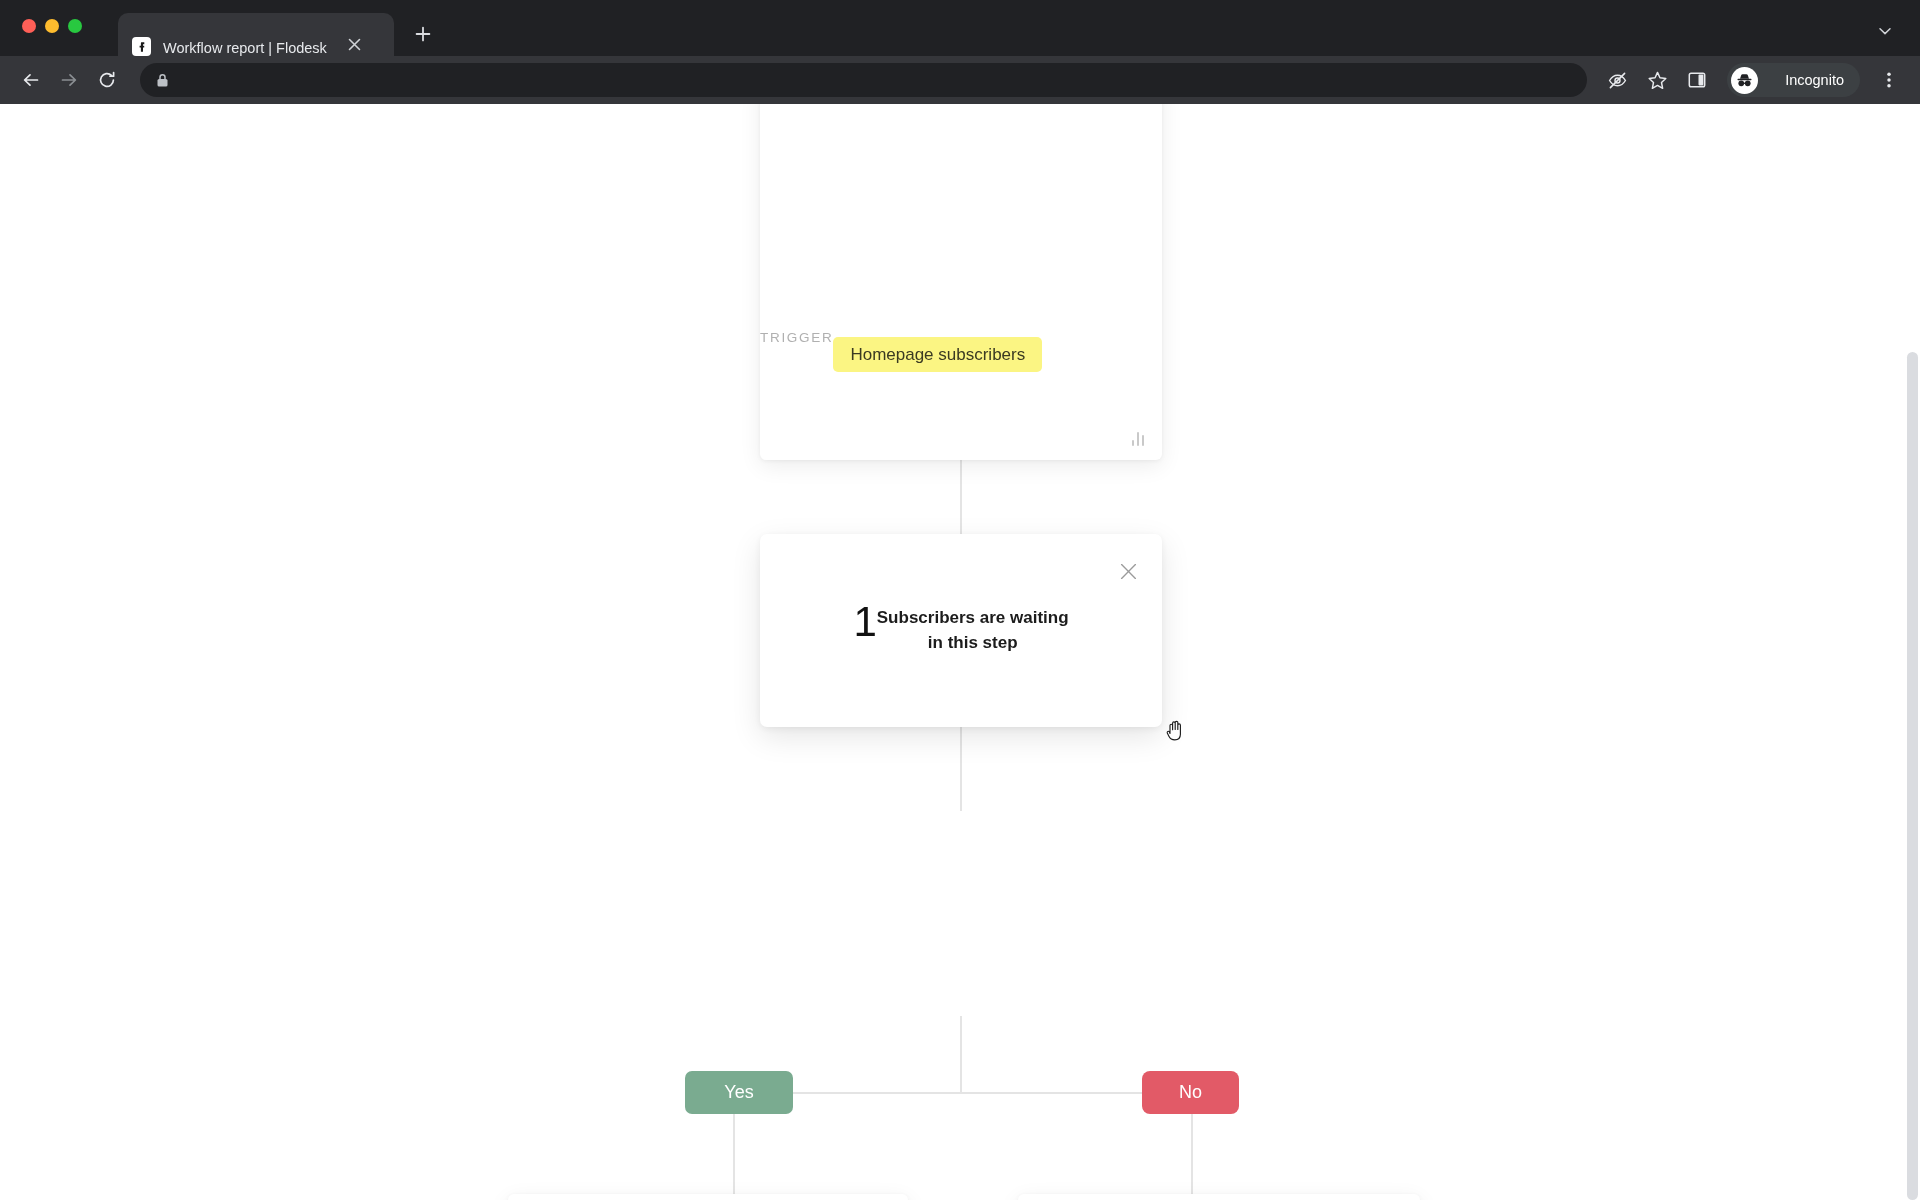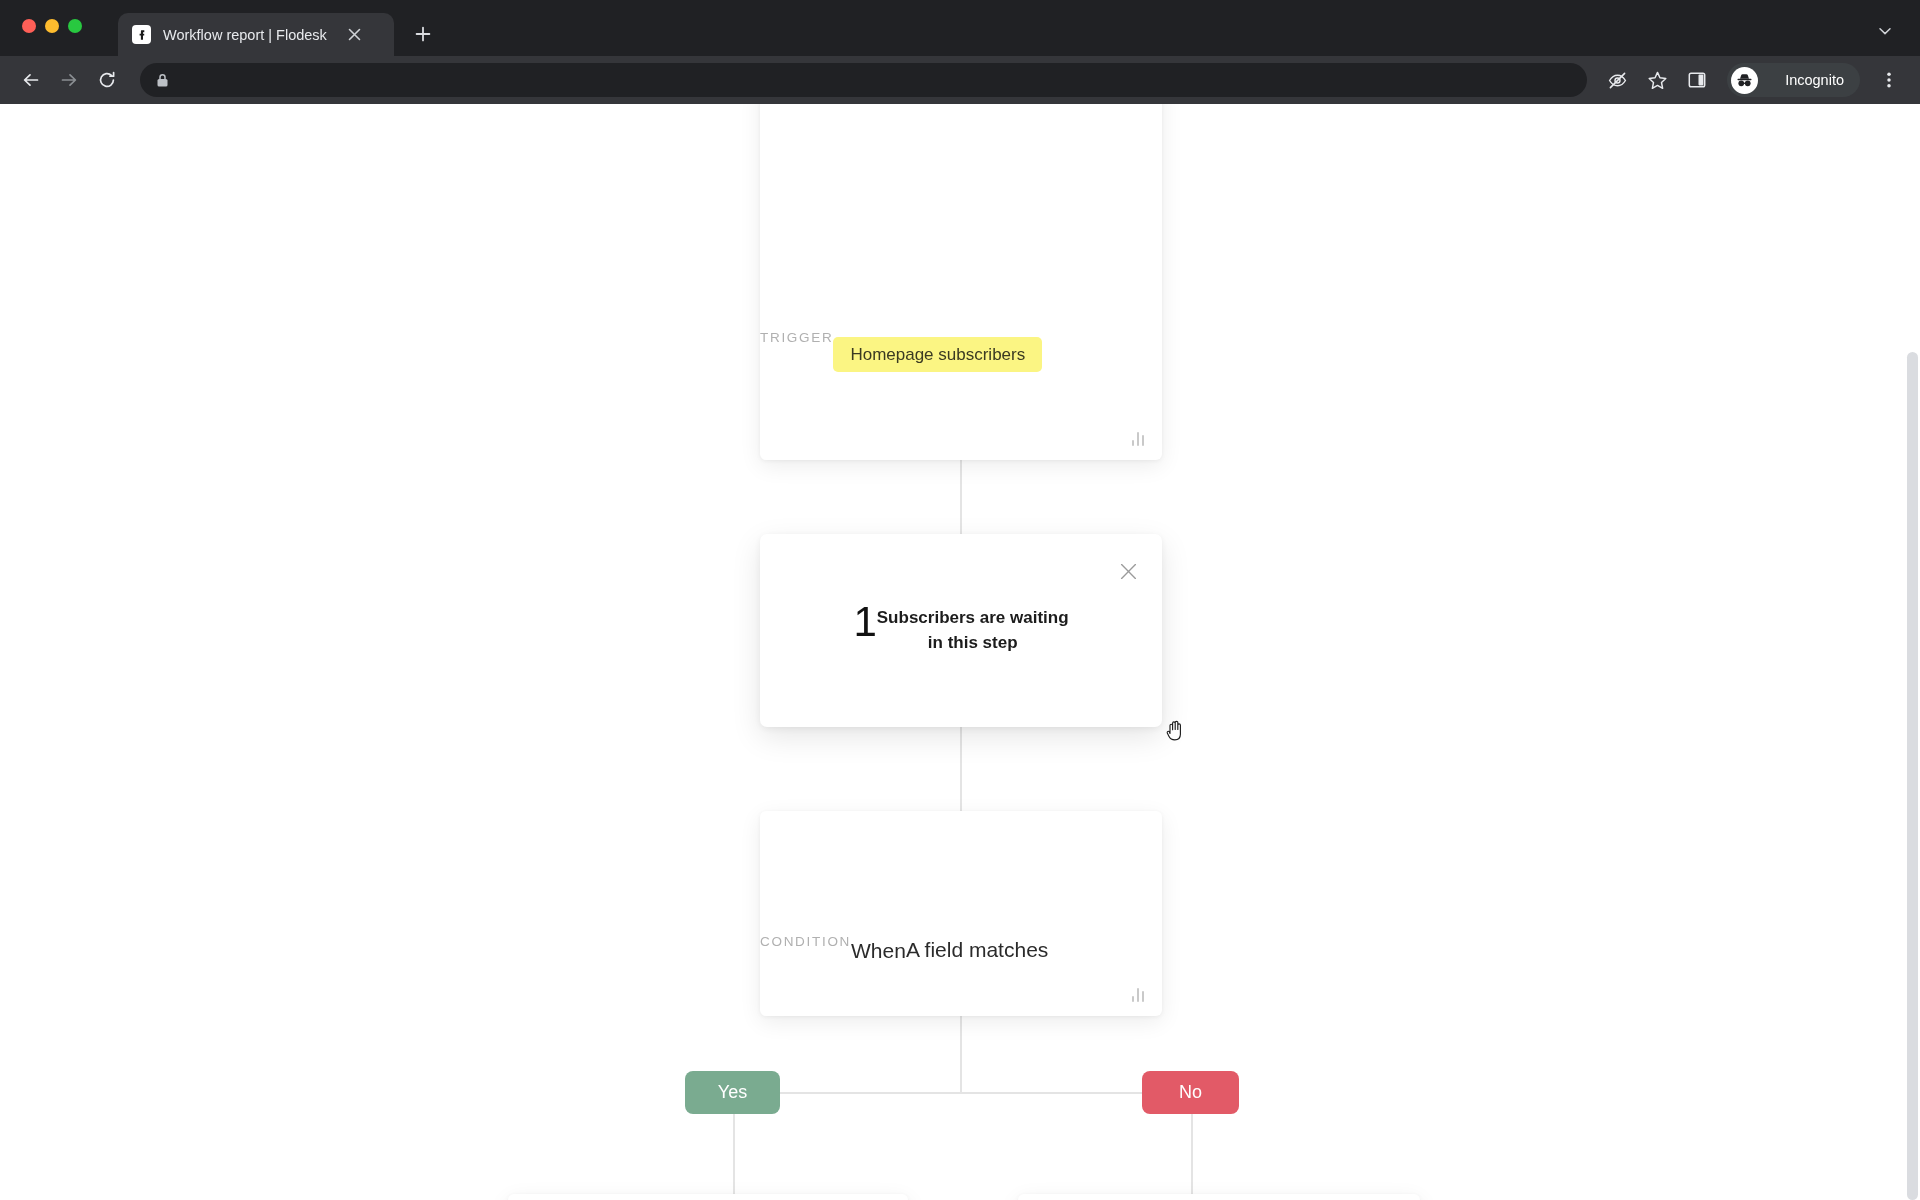--- a/index.html
+++ b/index.html
@@ -33,21 +33,21 @@
   .tl.yellow { background: #febc2e; }
   .tl.green { background: #28c840; }
 
   .tab-strip { display: flex; align-items: flex-end; margin-left: 100px; height: 56px; }
   .tab {
     background: #35363a;
     height: 43px;
     min-width: 276px;
     border-radius: 10px 10px 0 0;
     display: flex;
-    align-items: center;
+    align-items: flex-end;
     padding: 0 28px 0 14px;
     position: relative;
   }
   .tab-favicon {
     width: 19px; height: 19px;
     border-radius: 4px;
     background: #ffffff;
     display: flex; align-items: center; justify-content: center;
     flex: 0 0 auto;
     margin-right: 12px;
@@ -255,21 +255,21 @@
 
   
   .pill {
     position: absolute;
     height: 43px;
     border-radius: 8px;
     display: flex; align-items: center; justify-content: center;
     color: #ffffff;
     font-size: 18px;
   }
-  #pill-yes { left: 685px; top: 967px; width: 95px; background: #7aab90; }
+  #pill-yes { left: 685px; top: 967px; width: 108px; background: #7aab90; border-radius: 7px; }
   #pill-no  { left: 1142px; top: 967px; width: 97px; background: #e25a67; }
 
   
   #node-asana { left: 508px; top: 1090px; width: 400px; height: 180px; justify-content: flex-start; padding-top: 38px; }
 
   #node-action { left: 1018px; top: 1090px; width: 402px; height: 180px; padding-top: 52px; }
 
   
   .cursor-grab {
     position: absolute;
@@ -430,30 +430,20 @@
             <path d="M1.6 1.6 L15.4 15.4 M15.4 1.6 L1.6 15.4" stroke="#9b9b9b" stroke-width="1.35" stroke-linecap="round"></path>
           </svg>
         </div>
         <div class="big-count">1</div>
         <div class="waiting-text">
           <div>Subscribers are waiting</div>
           <div>in this step</div>
         </div>
       </div>
 
-      <div class="node" id="node-condition">
-        <div class="node-kicker">CONDITION</div>
-        <div class="node-title">When</div>
-        <div class="node-title second">A field matches</div>
-        <div class="bars-icon">
-          <i style="height:6px;"></i>
-            <i style="height:14px;"></i>
-            <i style="height:11px;"></i>
-        </div>
-      </div>
 
       <div class="pill" id="pill-yes">
         <span>Yes</span>
       </div>
       <div class="pill" id="pill-no">
         <span>No</span>
       </div>
 
       <div class="node" id="node-asana">
         

